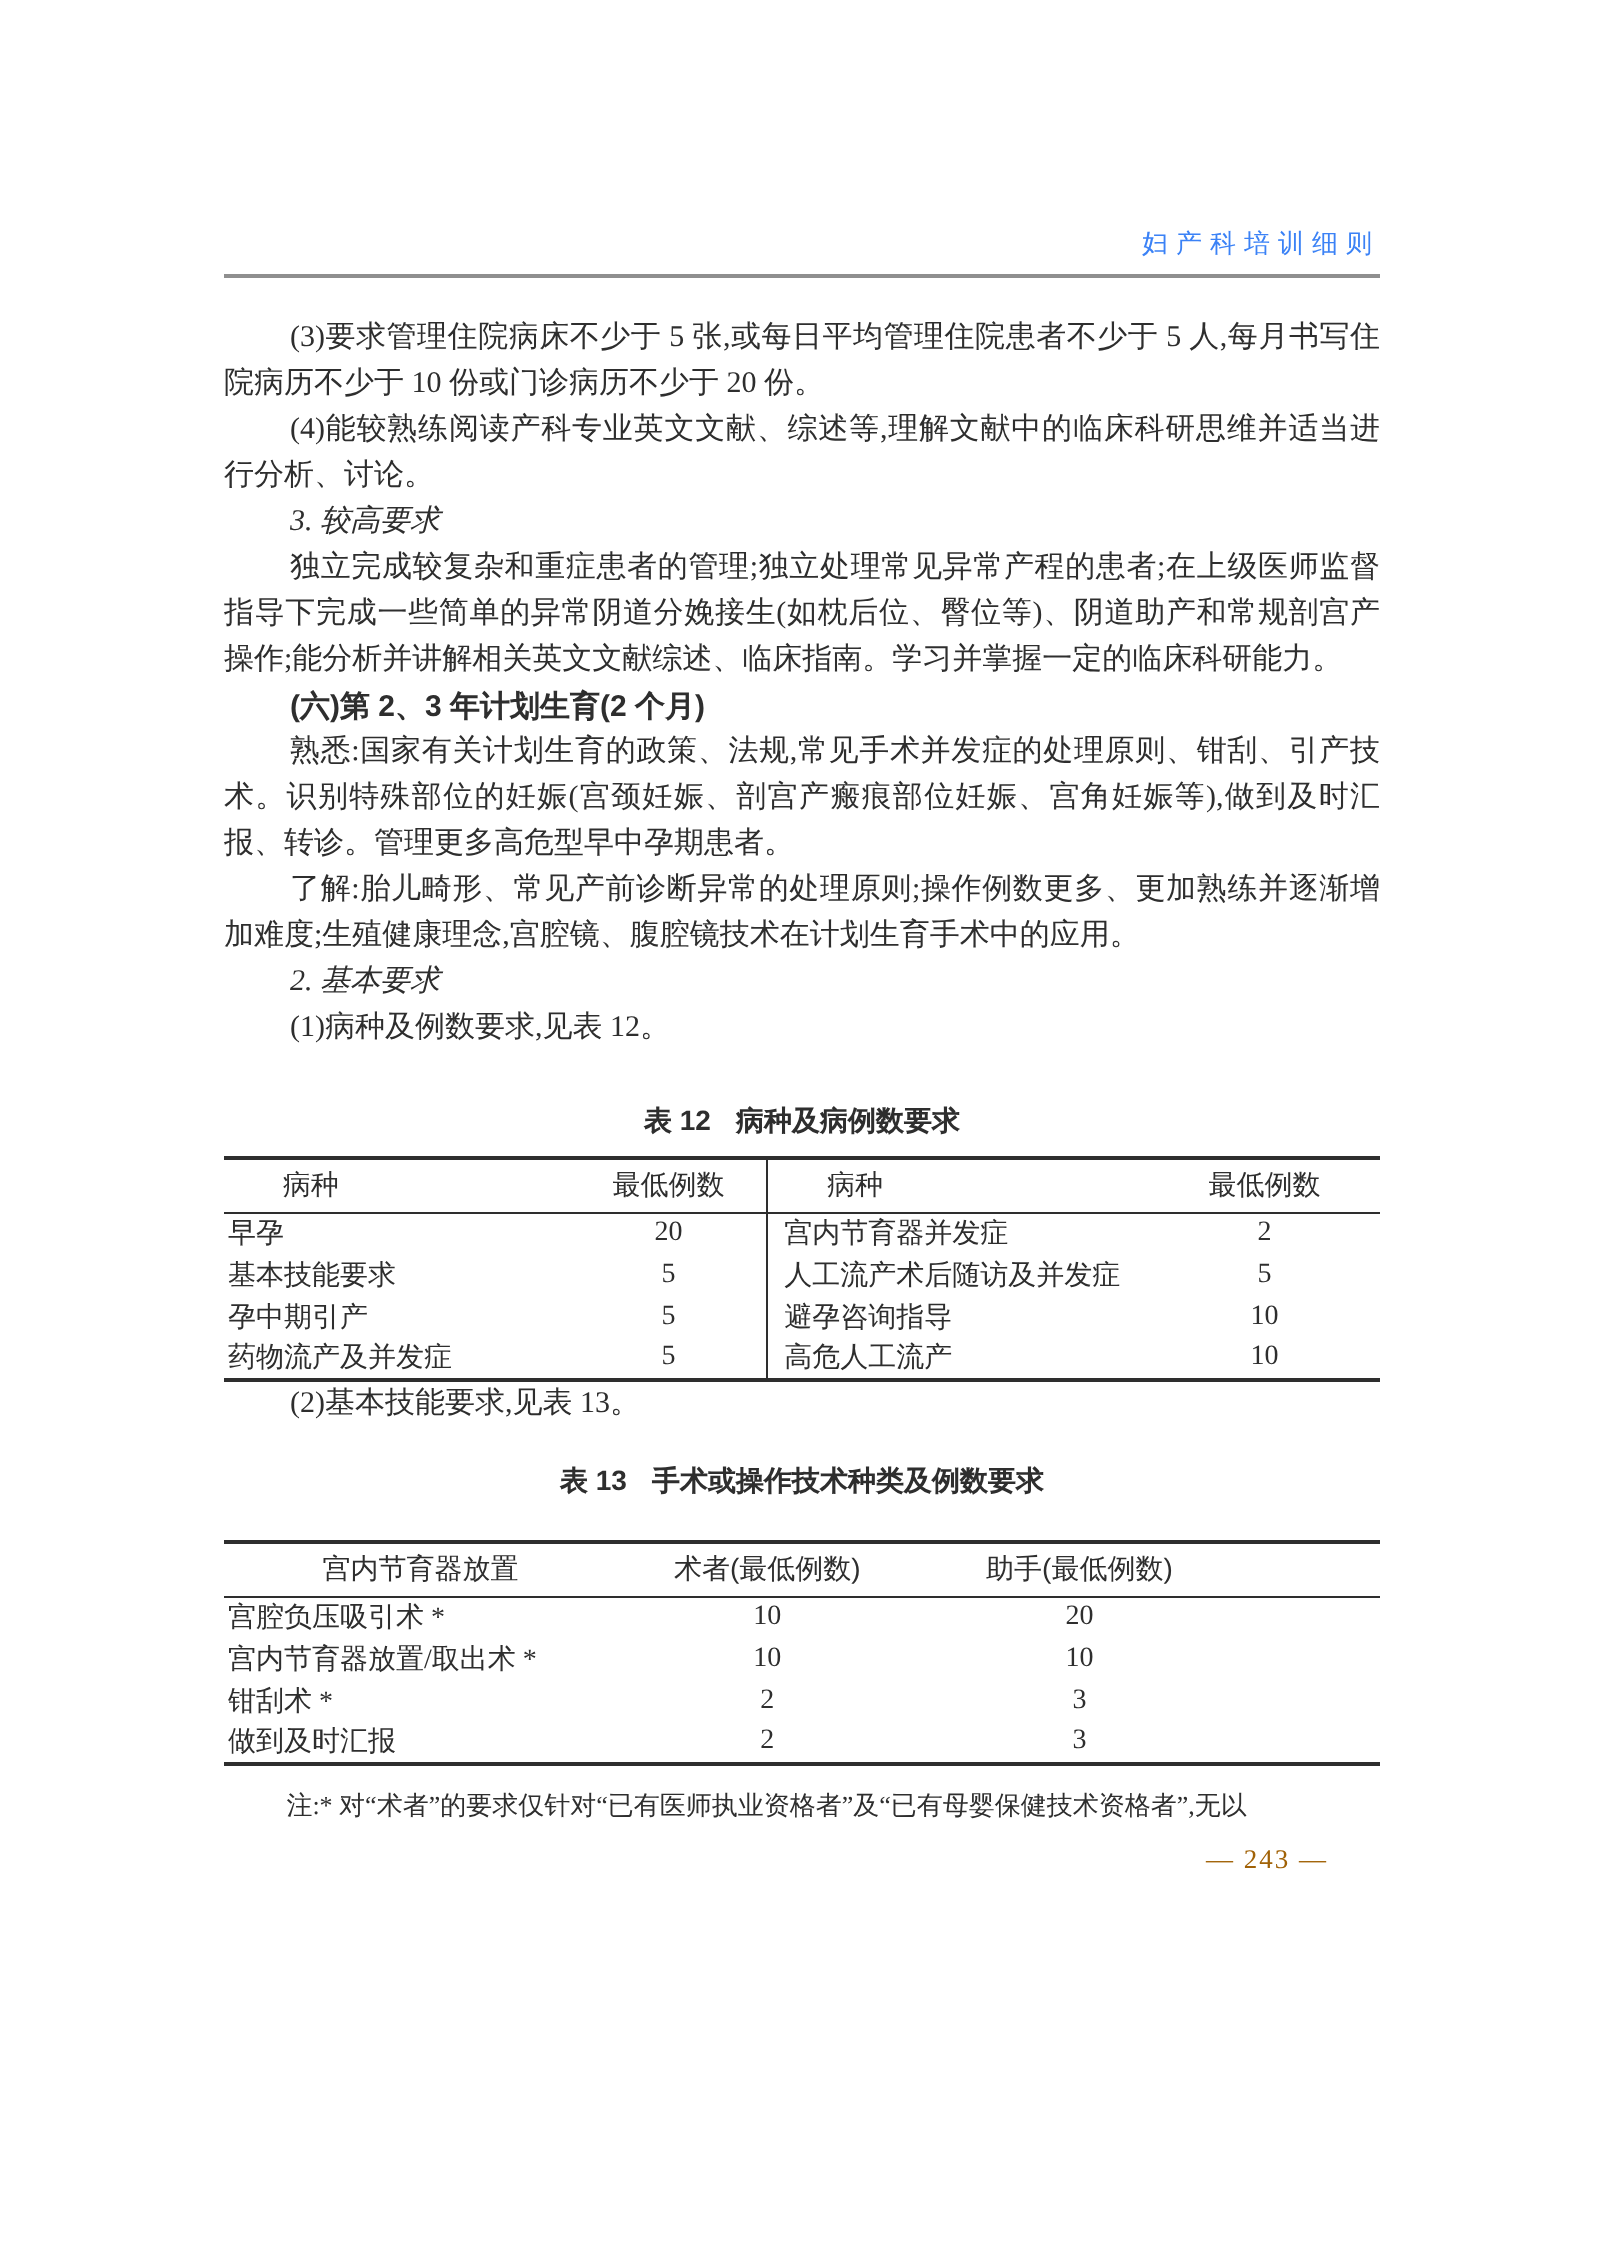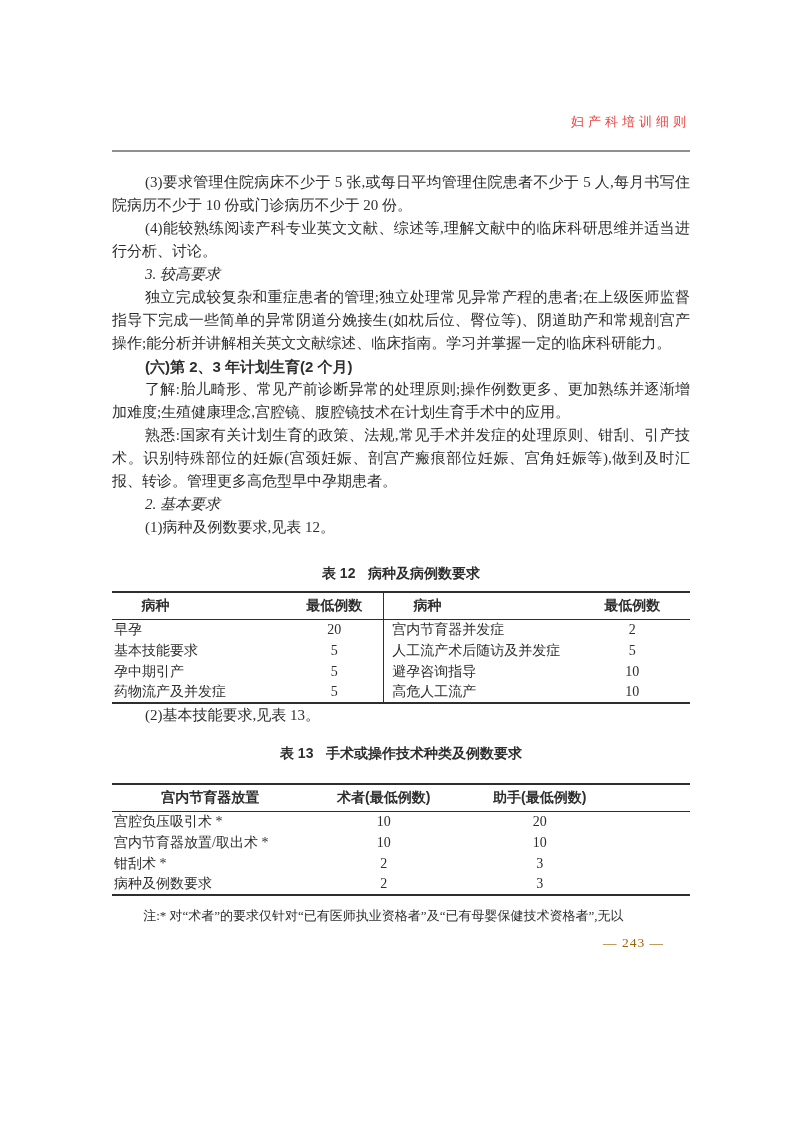--- a/index.html
+++ b/index.html
@@ -8,22 +8,22 @@
     width: 800px; height: 1131px;
     background: #ffffff;
     font-family: "Liberation Serif", "DejaVu Serif", serif;
     color: #2e2e2e;
     position: relative;
     overflow: hidden;
   }
   .page { position: absolute; left: 112px; top: 112px; width: 578px; }
 
   .running-head {
-    text-align: right; font-size: 13px; color: #ef4444;
-    letter-spacing: 4px; line-height: 20px; margin-bottom: 18px;
+    text-align: right; font-size: 13px; color: #3b82f6;
+    letter-spacing: 4px; line-height: 20px; margin-bottom: 5px;
   }
   .head-rule { border: none; border-top: 2px solid #8f8f8f; margin: 0 0 19px 0; }
 
   .body-text p {
     margin: 0; font-size: 15px; line-height: 23px;
     text-align: justify; text-indent: 2.2em;
   }
   .kai { font-style: italic; }
   .section-head {
     font-family: "Liberation Sans", "DejaVu Sans", sans-serif;
@@ -39,21 +39,21 @@
   .t13cap { margin-top: 16px; margin-bottom: 20px; }
   .after-table { margin-top: 16px; }
 
   table.data-table {
     width: 100%; border-collapse: collapse; table-layout: fixed;
     border-top: 2px solid #2e2e2e; border-bottom: 2px solid #2e2e2e;
   }
   .data-table thead tr { border-bottom: 1px solid #2e2e2e; }
   .data-table th {
     font-family: "Liberation Sans", "DejaVu Sans", sans-serif;
-    font-weight: 700; font-size: 14px; height: 27px; padding: 0;
+    font-weight: 400; font-size: 14px; height: 27px; padding: 0;
   }
   .data-table td { font-size: 14px; height: 21px; padding: 0; }
 
   .t12 th.name { text-align: left; padding-left: 2.1em; }
   .t12 td.name { text-align: left; padding-left: 2px; }
   .t12 th.num, .t12 td.num { text-align: center; }
   .t12 .divd { border-left: 1px solid #2e2e2e; }
   .t12 td.name.divd { padding-left: 8px; }
   .t12 th.name.divd { padding-left: 2.1em; }
 
@@ -76,22 +76,22 @@
 
   <div class="running-head">妇产科培训细则</div>
   <hr class="head-rule">
 
   <div class="body-text">
     <p>(3)要求管理住院病床不少于 5 张,或每日平均管理住院患者不少于 5 人,每月书写住院病历不少于 10 份或门诊病历不少于 20 份。</p>
     <p>(4)能较熟练阅读产科专业英文文献、综述等,理解文献中的临床科研思维并适当进行分析、讨论。</p>
     <p class="kai">3. 较高要求</p>
     <p>独立完成较复杂和重症患者的管理;独立处理常见异常产程的患者;在上级医师监督指导下完成一些简单的异常阴道分娩接生(如枕后位、臀位等)、阴道助产和常规剖宫产操作;能分析并讲解相关英文文献综述、临床指南。学习并掌握一定的临床科研能力。</p>
     <p class="section-head">(六)第 2、3 年计划生育(2 个月)</p>
+    <p>熟悉:国家有关计划生育的政策、法规,常见手术并发症的处理原则、钳刮、引产技术。识别特殊部位的妊娠(宫颈妊娠、剖宫产瘢痕部位妊娠、宫角妊娠等),做到及时汇报、转诊。管理更多高危型早中孕期患者。</p>
     <p>了解:胎儿畸形、常见产前诊断异常的处理原则;操作例数更多、更加熟练并逐渐增加难度;生殖健康理念,宫腔镜、腹腔镜技术在计划生育手术中的应用。</p>
-    <p>熟悉:国家有关计划生育的政策、法规,常见手术并发症的处理原则、钳刮、引产技术。识别特殊部位的妊娠(宫颈妊娠、剖宫产瘢痕部位妊娠、宫角妊娠等),做到及时汇报、转诊。管理更多高危型早中孕期患者。</p>
     <p class="kai">2. 基本要求</p>
     <p>(1)病种及例数要求,见表 12。</p>
   </div>
 
   <div class="tcaption t12cap">
     <span class="cap-label">表 12</span><span class="cap-title">病种及病例数要求</span>
   </div>
 
   <table class="data-table t12">
     <colgroup>
@@ -172,21 +172,21 @@
         <td class="num">10</td>
         <td></td>
       </tr>
       <tr>
         <td class="name">钳刮术 *</td>
         <td class="num">2</td>
         <td class="num">3</td>
         <td></td>
       </tr>
       <tr>
-        <td class="name">病种及例数要求</td>
+        <td class="name">做到及时汇报</td>
         <td class="num">2</td>
         <td class="num">3</td>
         <td></td>
       </tr>
     </tbody>
   </table>
 
   <div class="note">
     <div class="l1">注:* 对“术者”的要求仅针对“已有医师执业资格者”及“已有母婴保健技术资格者”,无以</div>
   </div>

